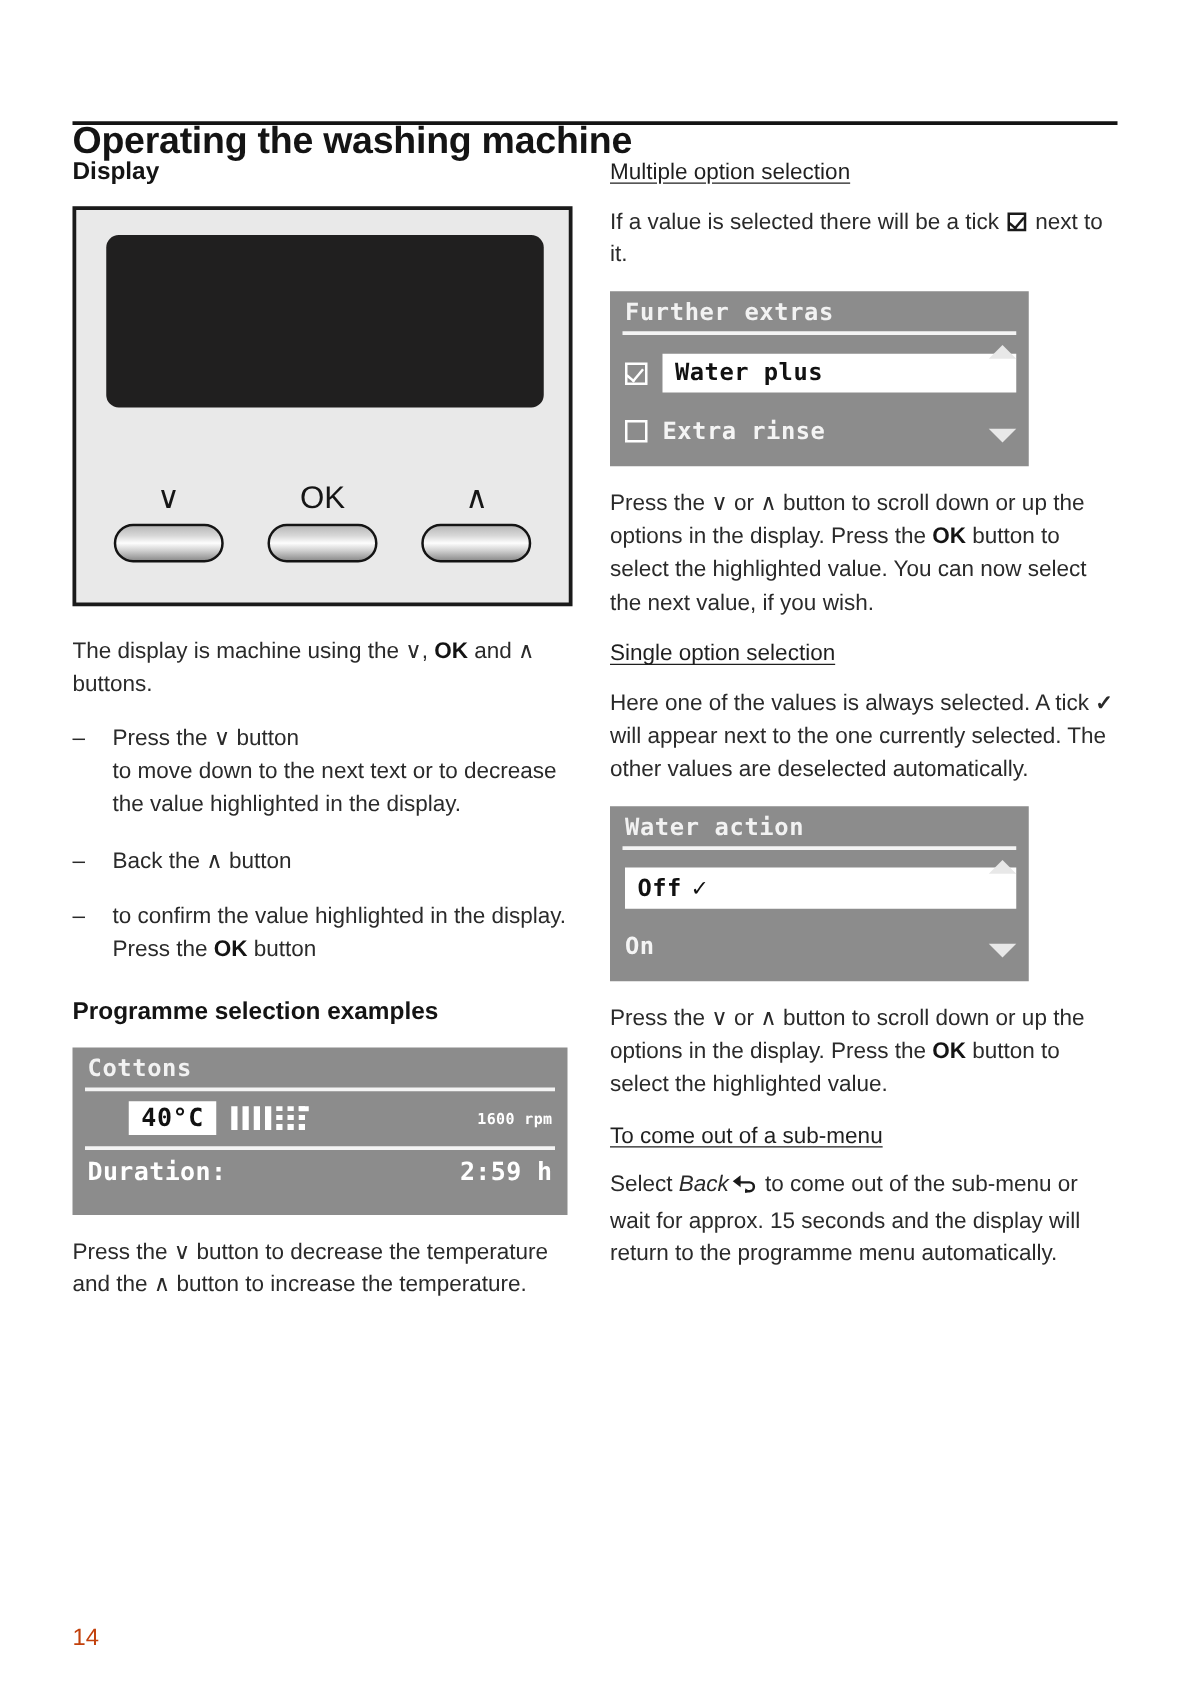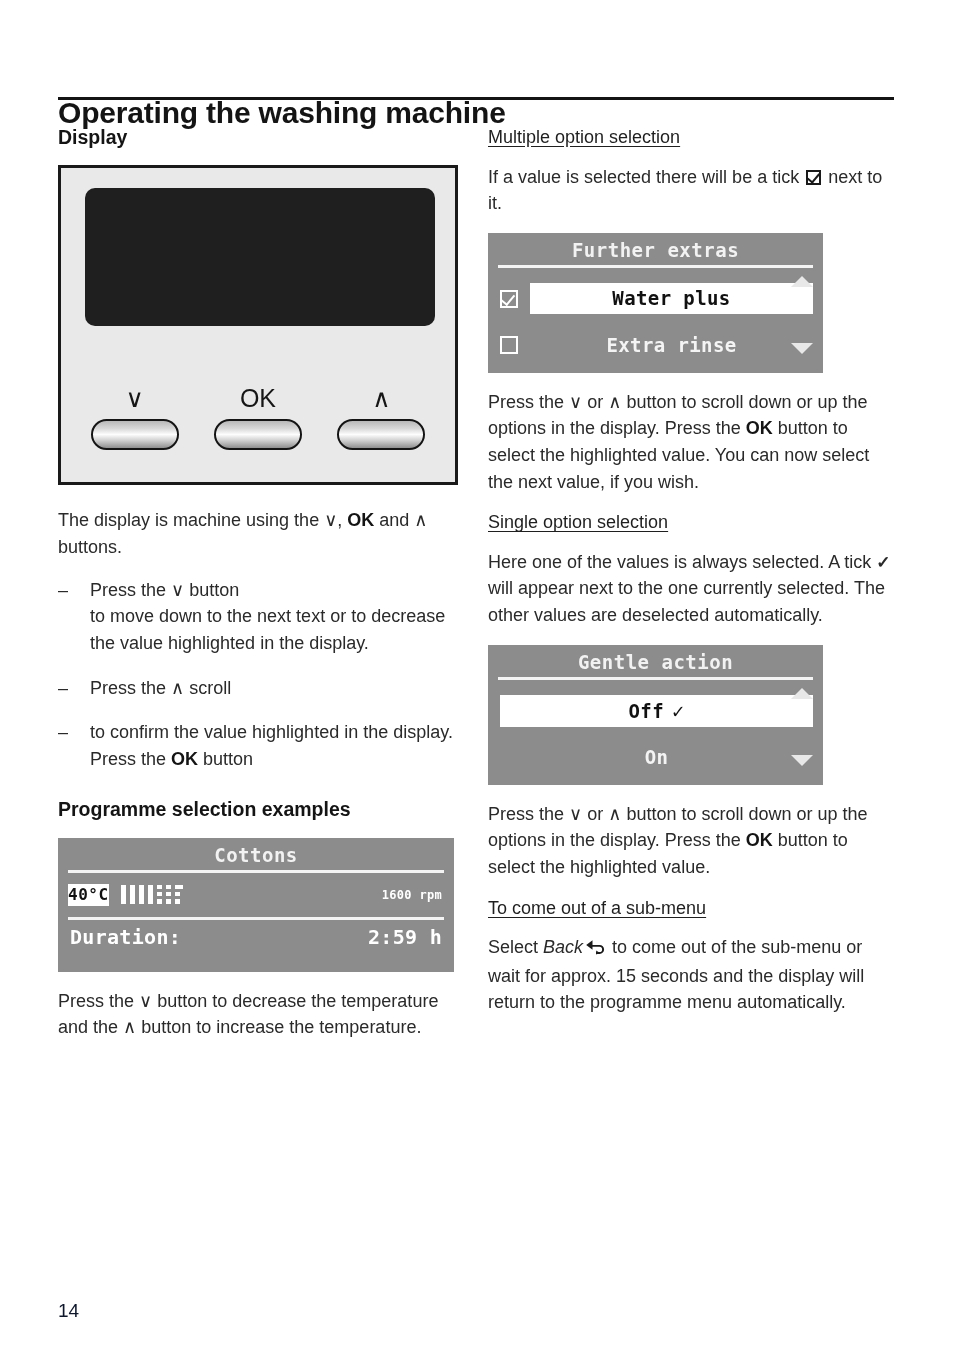--- a/index.html
+++ b/index.html
@@ -161,21 +161,20 @@
   }
 
   
   .lcd {
     background: #8c8c8c;
     color: #ffffff;
     font-family: "DejaVu Sans Mono", monospace;
     position: relative;
     box-sizing: border-box;
     margin-bottom: 16px;
-    text-align: center;
   }
   .lcd-title {
     font-size: 19px;
     font-weight: bold;
     letter-spacing: 0.5px;
     padding: 6px 12px 4px 12px;
     color: #f2f2f2;
   }
   .lcd-rule {
     height: 3px;
@@ -191,25 +190,26 @@
   .cot-row2 {
     display: flex;
     align-items: center;
     padding: 7px 12px 7px 10px;
     height: 44px;
     box-sizing: border-box;
   }
   .temp-chip {
     background: #ffffff;
     color: #111111;
-    font-size: 16px;
-    font-weight: bold;
-    padding: 2px 0;
+    font-size: 20px;
+    font-weight: bold;
+    padding: 2px 10px;
     letter-spacing: 0.5px;
     line-height: 1.15;
+    margin-left: 35px;
   }
   .gauge {
     display: flex;
     align-items: center;
     margin-left: 12px;
     gap: 4px;
   }
   .g-full {
     width: 5px;
     height: 19px;
@@ -366,21 +366,21 @@
     vertical-align: -2px;
     margin: 0 2px;
   }
 
   
   .page-number {
     position: absolute;
     left: 58px;
     top: 1300px;
     font-size: 19px;
-    color: #0f172a;
+    color: #c2410c;
   }
 </style>
 </head>
 <body>
 
 <div class="page">
 
   <div class="header-title">Operating the washing machine</div>
   <div class="header-rule"></div>
 
@@ -409,21 +409,21 @@
     <p class="body"><span>The display is machine using the ∨, </span><span class="bold">OK</span><span> and ∧ buttons.</span></p>
 
     <ul class="dash">
       <li>
         <span class="dash-mark">–</span>
         <span class="li-line">Press the ∨ button</span>
         <span class="li-line">to move down to the next text or to decrease the value highlighted in the display.</span>
       </li>
       <li>
         <span class="dash-mark">–</span>
-        <span class="li-line">Press the ∧ scroll</span>
+        <span class="li-line">Back the ∧ button</span>
       </li>
       <li>
         <span class="dash-mark">–</span>
         <span class="li-line">to confirm the value highlighted in the display.</span>
         <span class="li-line"><span>Press the </span><span class="bold">OK</span><span> button</span></span>
       </li>
     </ul>
 
     <h2 class="section-title" style="margin-top:26px;">Programme selection examples</h2>
 
@@ -475,21 +475,21 @@
       </div>
     </div>
 
     <p class="body"><span>Press the ∨ or ∧ button to scroll down or up the options in the display. Press the </span><span class="bold">OK</span><span> button to select the highlighted value. You can now select the next value, if you wish.</span></p>
 
     <h3 class="sub-title">Single option selection</h3>
 
     <p class="body"><span>Here one of the values is always selected. A tick </span><span class="glyph-tick">✓</span><span> will appear next to the one currently selected. The other values are deselected automatically.</span></p>
 
     <div class="lcd lcd-options">
-      <div class="lcd-title">Gentle action</div>
+      <div class="lcd-title">Water action</div>
       <div class="lcd-rule"></div>
       <div class="opt-row">
         <span class="opt-pill wide"><span>Off</span><span class="tickmark">✓</span></span>
         <span class="arrow-up"></span>
       </div>
       <div class="opt-row">
         <span class="opt-plain wide">On</span>
         <span class="arrow-dn"></span>
       </div>
     </div>

